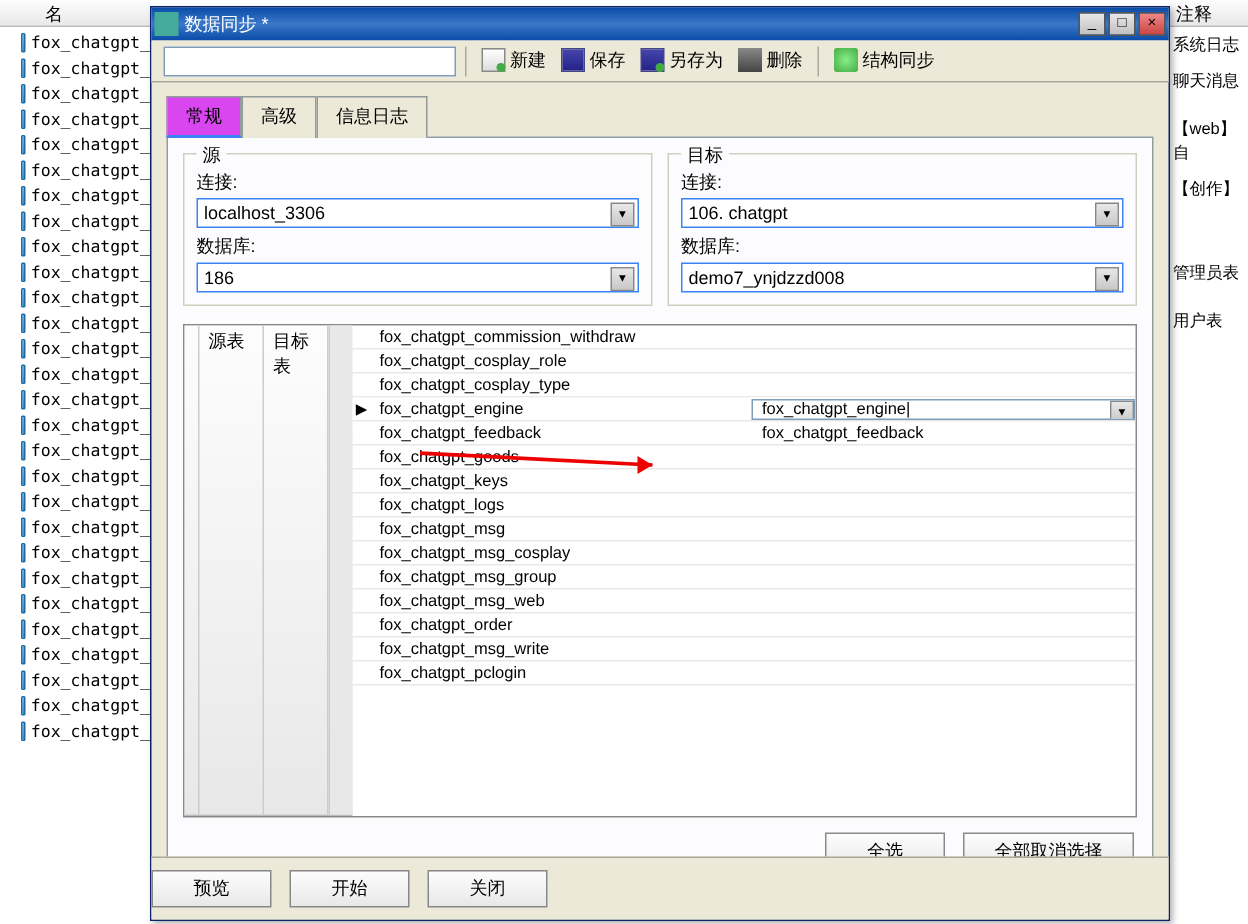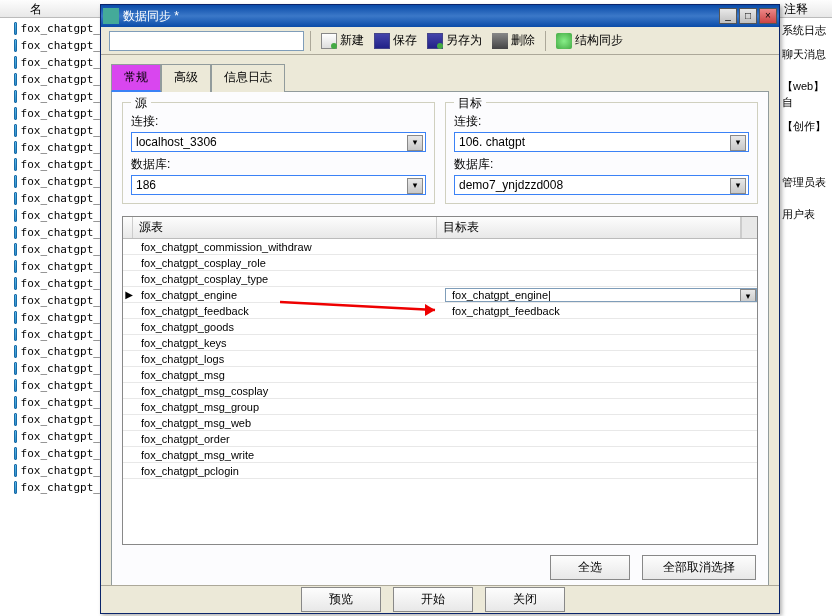--- a/index.html
+++ b/index.html
@@ -13,57 +13,57 @@
 .right-text{padding:4px 2px;font-size:11px;line-height:16px}
 .dialog{position:absolute;left:100px;top:4px;width:680px;height:610px;background:#ece9d8;border:1px solid #0a246a;box-shadow:2px 2px 4px rgba(0,0,0,0.3)}
 .titlebar{height:22px;background:linear-gradient(#0a4ba8,#3b78c8 50%,#0a4ba8);display:flex;align-items:center;padding:0 2px;color:#fff;font-weight:normal}
 .titlebar-icon{width:16px;height:16px;background:#4a9;margin-right:4px}
 .titlebar-spacer{flex:1}
 .win-btn{width:18px;height:16px;background:linear-gradient(#e8e8e8,#c0c0c0);border:1px solid #555;margin-left:2px;font-size:10px;text-align:center;line-height:13px;color:#000;cursor:pointer}
 .win-btn.close{background:linear-gradient(#e88,#c44)}
 .toolbar{height:28px;background:#ece9d8;display:flex;align-items:center;padding:2px 8px;gap:2px;border-bottom:1px solid #aca899}
 .tb-combo{width:195px;height:20px;border:1px solid #7f9db9;background:#fff}
 .tb-sep{width:1px;height:20px;background:#aca899;margin:0 4px}
-.tb-btn{display:flex;align-items:center;gap:3px;padding:2px 4px;cursor:pointer}
+.tb-btn{display:flex;gap:3px;padding:2px 4px;cursor:pointer}
 .tb-ico{width:16px;height:16px;display:inline-block}
 .ico-new{background:linear-gradient(#fff,#ddd);border:1px solid #888;position:relative}
 .ico-new::after{content:"";position:absolute;width:6px;height:6px;background:#4a4;border-radius:50%;right:-1px;bottom:-1px}
 .ico-save{background:linear-gradient(#44a,#228);border:1px solid #448}
 .ico-saveas{background:linear-gradient(#44a,#228);border:1px solid #448;position:relative}
 .ico-saveas::after{content:"";position:absolute;width:6px;height:6px;background:#4a4;border-radius:50%;right:-1px;bottom:-1px}
 .ico-del{background:linear-gradient(#888,#444)}
 .ico-sync{background:radial-gradient(#8e8,#4a4);border-radius:2px}
 .tabs{display:flex;padding:8px 10px 0;gap:0}
 .tab{padding:4px 12px;background:#ece9d8;border:1px solid #919b9c;border-bottom:none;cursor:pointer;position:relative;top:1px}
 .tab.active{background:#d946ef;border-bottom:2px solid #3b82f6;z-index:1}
 .tab-content{margin:0 10px 10px;background:#fcfcfe;border:1px solid #919b9c;padding:10px;height:500px;display:flex;flex-direction:column}
 .conn-row{display:flex;gap:10px;margin-bottom:12px}
 .fieldset{flex:1;border:1px solid #d0d0bf;padding:6px 8px 8px;position:relative}
 .fieldset-title{position:absolute;top:-8px;left:8px;background:#fcfcfe;padding:0 4px}
 .fld-label{margin:4px 0 2px}
 .fld-combo{width:100%;height:20px;border:1px solid #3b82f6;background:#fff;display:flex;align-items:center;padding-left:4px;position:relative}
 .fld-combo::after{content:"▾";position:absolute;right:2px;top:2px;width:14px;height:14px;background:linear-gradient(#e8e8e8,#c8c8c8);border:1px solid #888;text-align:center;font-size:9px;line-height:13px}
-.tables-wrap{flex:1;border:1px solid #888;background:#fff;display:flex;flex-direction:column;overflow:hidden}
+.tables-wrap{flex:1;border:1px solid #888;background:#fff;display:flex;flex-direction:row;overflow:hidden}
 .tbl-head{display:flex;background:linear-gradient(#fdfdfd,#e8e8e8);border-bottom:1px solid #bbb}
 .tbl-head-cell{padding:2px 6px;border-right:1px solid #ccc}
 .tbl-head-cell:first-child{width:10px;padding:2px}
 .tbl-head-cell:nth-child(2){flex:1}
 .tbl-head-cell:nth-child(3){flex:1}
 .tbl-body{flex:1;overflow:hidden}
 .tbl-row{display:flex;border-bottom:1px solid #e8e8e8;height:16px;align-items:center}
 .tbl-row.sel{background:#fff}
 .tbl-cell-mark{width:12px;text-align:center;font-size:10px}
 .tbl-cell{flex:1;padding:0 6px;font-family:Liberation Sans, sans-serif;font-size:11px;white-space:nowrap;overflow:hidden}
 .tbl-cell.editing{border:1px solid #7f9db9;background:#fff;position:relative}
 .tbl-cell.editing::after{content:"▾";position:absolute;right:0;top:0;width:14px;height:13px;background:linear-gradient(#e8e8e8,#c8c8c8);border:1px solid #888;text-align:center;font-size:9px;line-height:12px}
 .scrollbar{width:16px;background:#e8e8e8;border-left:1px solid #ccc}
 .btn-row{display:flex;justify-content:flex-end;gap:12px;padding:10px 2px 0}
 .btn{padding:3px 20px;background:linear-gradient(#fdfdfd,#e8e8e8);border:1px solid #888;cursor:pointer;min-width:80px;text-align:center}
 .arrow{position:absolute;left:280px;top:298px;z-index:10;pointer-events:none}
-.bottom-bar{position:absolute;bottom:0;left:0;right:0;height:28px;border-top:1px solid #aca899;display:flex;justify-content:center;align-items:center;gap:12px;padding-right:14px;background:#ece9d8}
+.bottom-bar{position:absolute;bottom:0;left:0;right:0;height:42px;border-top:1px solid #aca899;display:flex;justify-content:flex-start;align-items:center;gap:12px;padding-right:14px;background:#ece9d8}
 </style>
 </head>
 <body>
 
 <div class="bg-list">
   <div class="bg-header">名</div>
   <div id="bg-items">
       <div class="bg-item">
         <span class="bg-icon"></span>
         <span style="font-family:monospace;font-size:11px">fox_chatgpt_</span>

